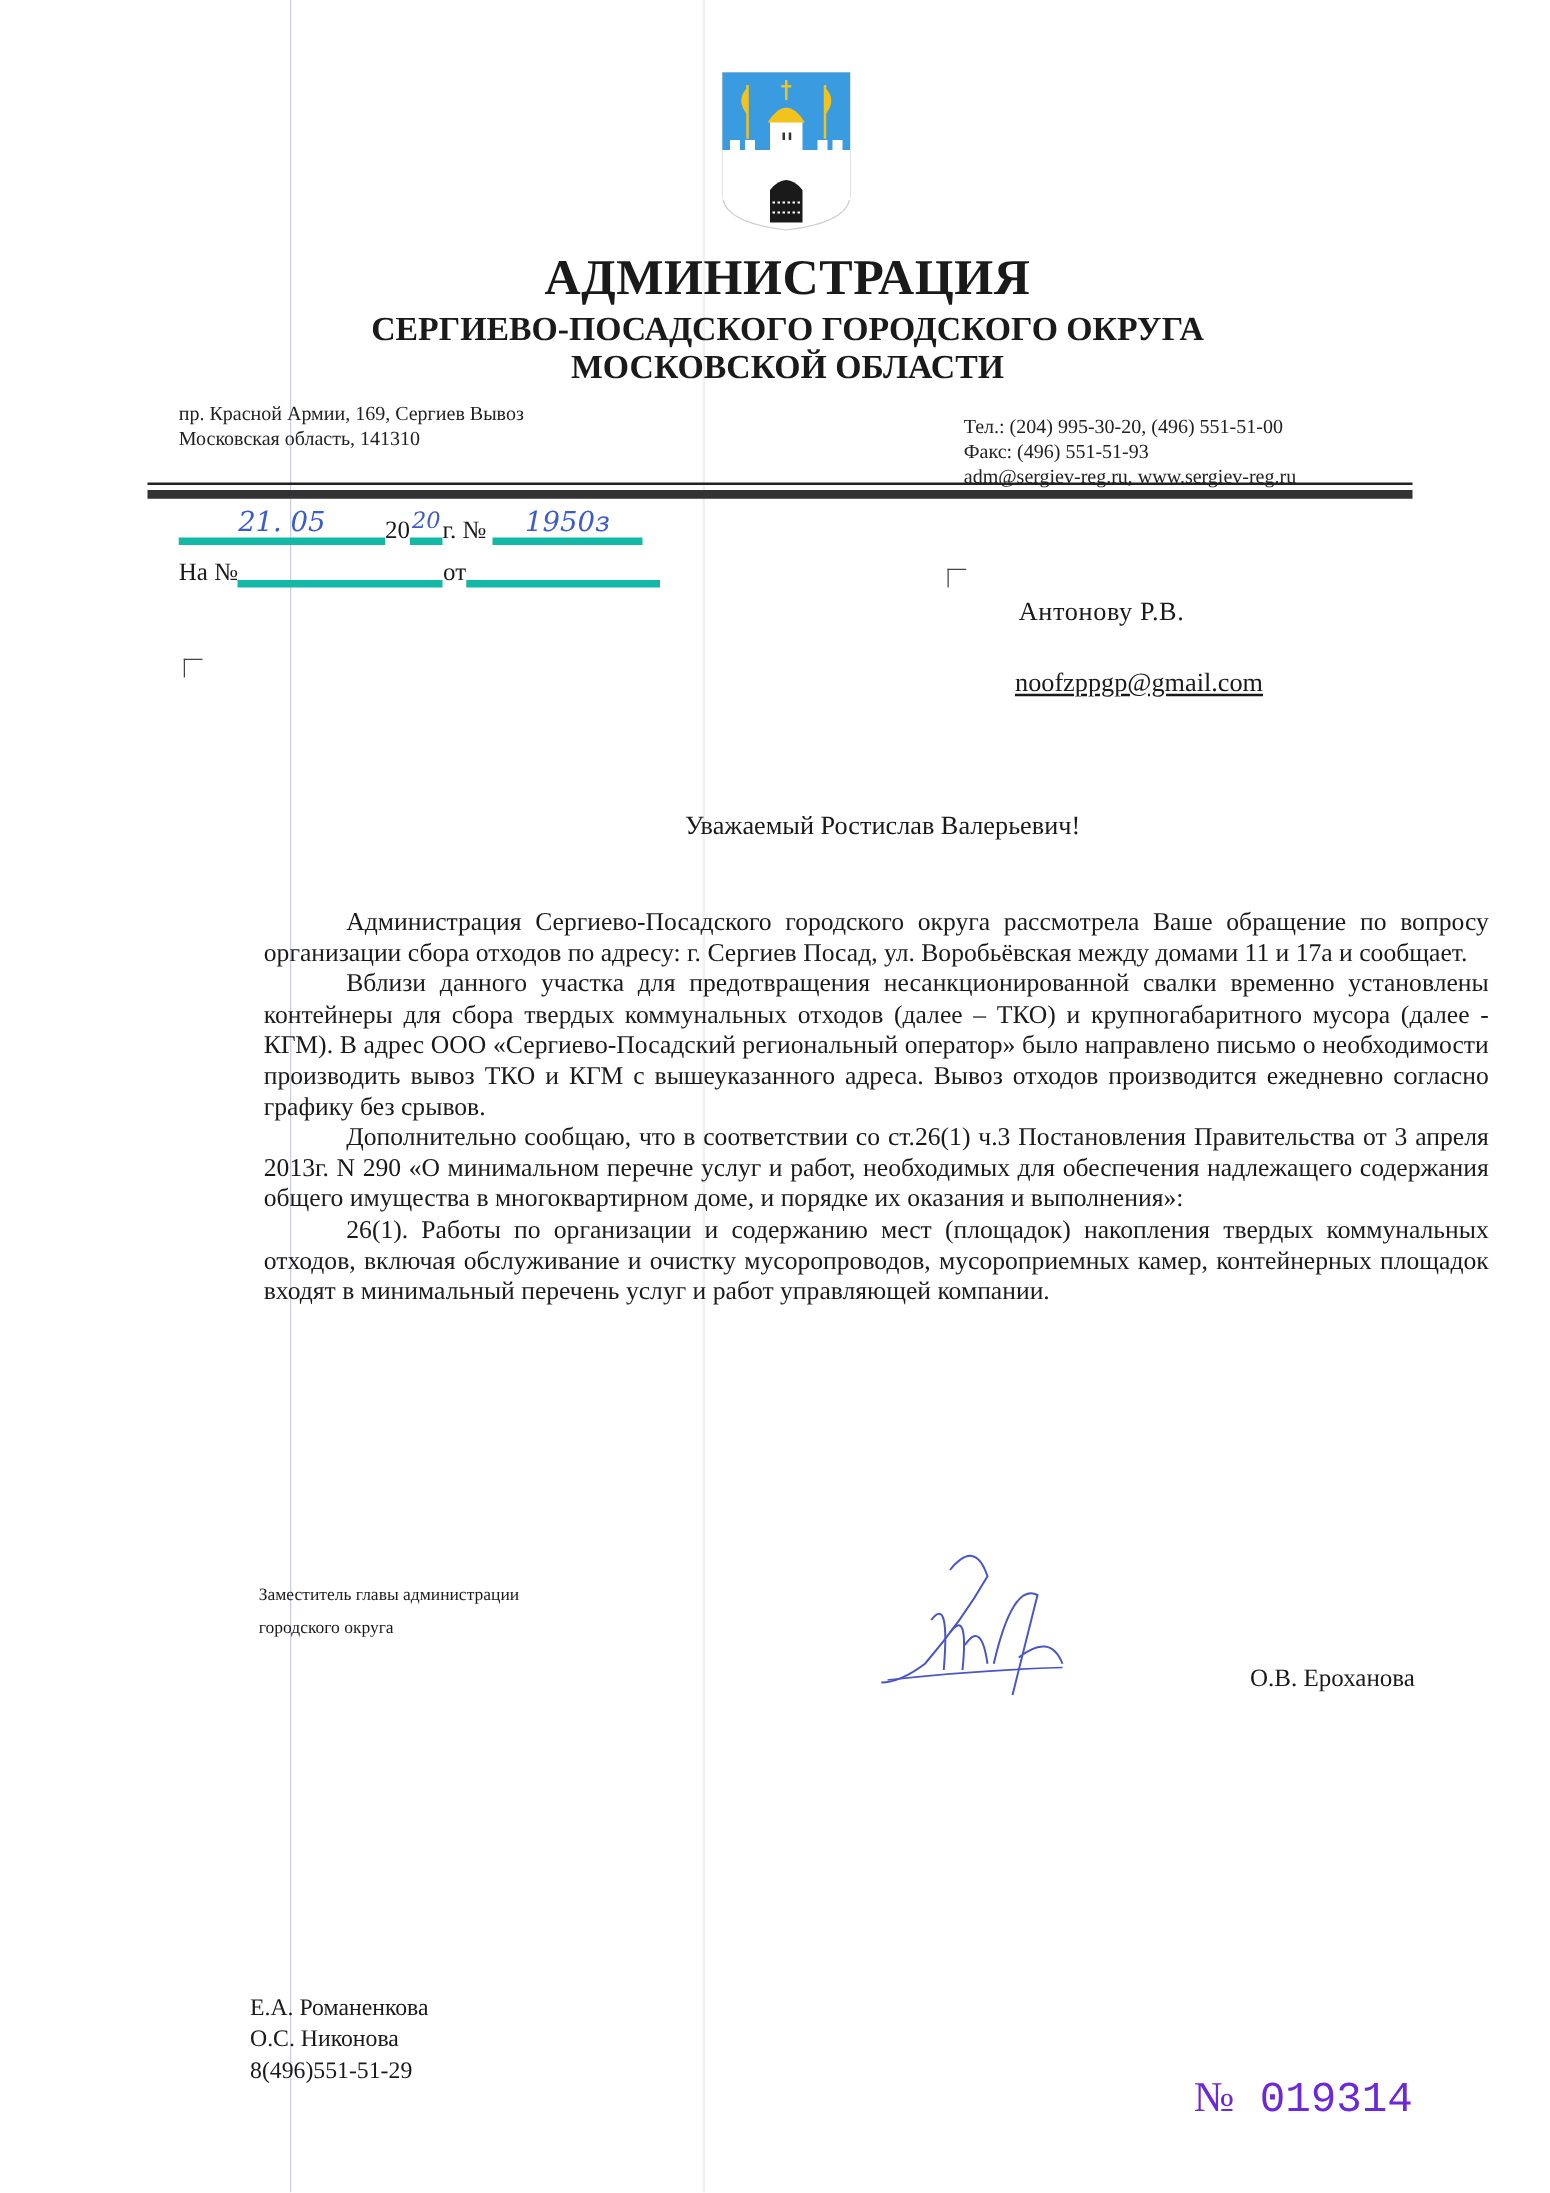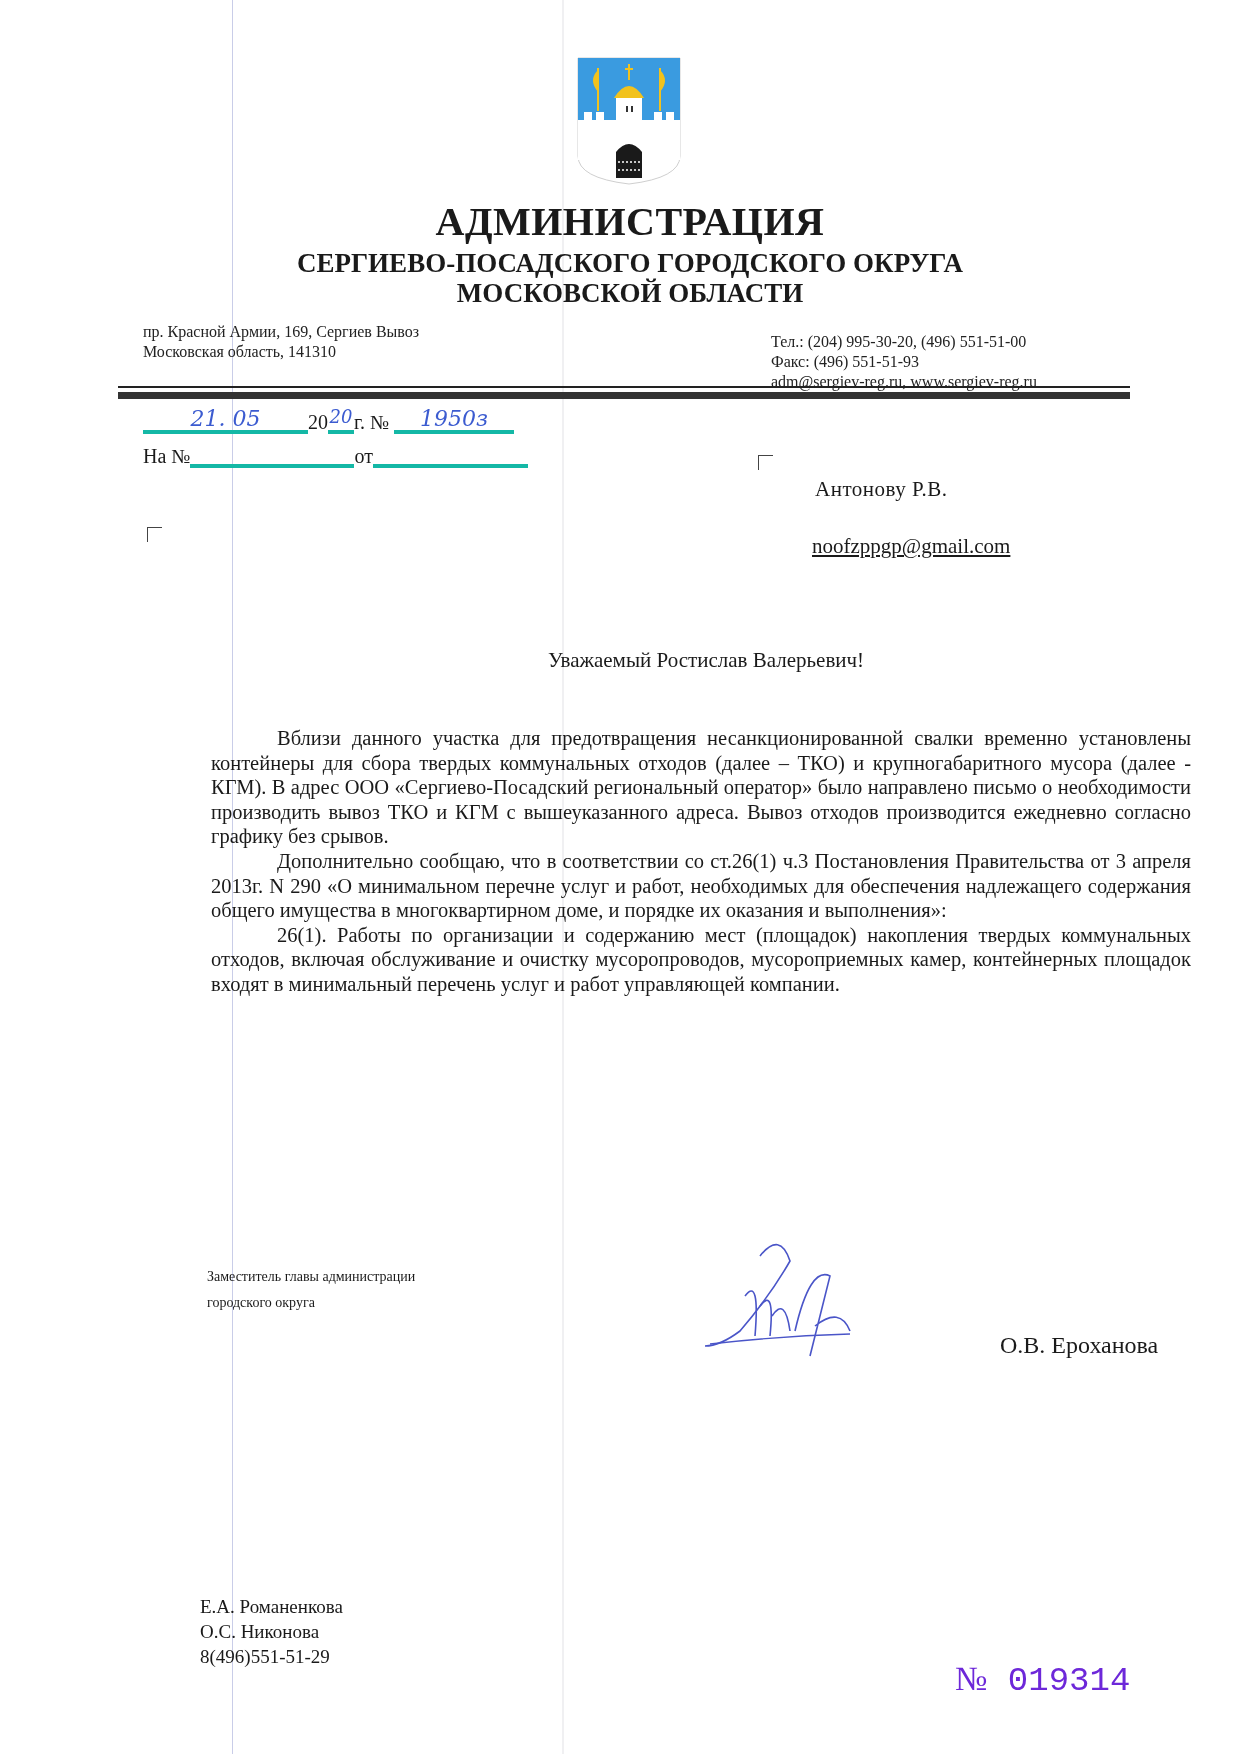--- a/index.html
+++ b/index.html
@@ -12,30 +12,30 @@
   .h-title { left: 0; width: 1260px; text-align: center; font-weight: bold; }
   .t1 { top: 198px; font-size: 40px; letter-spacing: 0.5px; }
   .t2 { top: 248px; font-size: 27px; }
   .t3 { top: 278px; font-size: 27px; }
   .addr { left: 143px; top: 322px; font-size: 16px; line-height: 20px; color:#222; }
   .contacts { left: 771px; top: 332px; font-size: 16px; line-height: 20px; color:#222; }
   .rule-thin { left: 118px; top: 386px; width: 1012px; height: 2px; background: #222; }
   .rule-thick { left: 118px; top: 392px; width: 1012px; height: 7px; background: #333; }
   .date-line { left: 143px; top: 406px; font-size: 20px; }
   .hw { font-family: "DejaVu Serif", serif; font-style: italic; color: #3b5bd0; font-size: 22px; }
-  .uline { display:inline-block; border-bottom: 4px solid #14b8a6; height: 24px; vertical-align: bottom; text-align:center; }
+  .uline { display:inline-block; border-bottom: 6px solid #14b8a6; height: 24px; vertical-align: bottom; text-align:center; }
   .ref-line { left: 143px; top: 440px; font-size: 20px; }
   .corner { width: 14px; height: 14px; border-left: 1.5px solid #444; border-top: 1.5px solid #444; }
   .recipient { left: 815px; top: 477px; font-size: 21px; letter-spacing: 0.5px; text-align: center; }
   .email { left: 812px; top: 534px; font-size: 21px; text-decoration: underline; }
   .greeting { left: 548px; top: 648px; font-size: 21px; }
   .body { left: 211px; top: 726px; width: 980px; font-size: 20.5px; line-height: 24.6px; text-align: justify; }
   .body p { margin: 0; text-indent: 66px; }
   .sig-title { left: 207px; top: 1264px; font-size: 14px; line-height: 26px; }
-  .sig-name { left: 1000px; top: 1332px; font-size: 24px; }
+  .sig-name { left: 1000px; top: 1332px; font-size: 20px; }
   .signature { left: 700px; top: 1236px; width: 200px; height: 130px; }
   .executors { left: 200px; top: 1594px; font-size: 19px; line-height: 25px; }
   .serial { left: 955px; top: 1660px; font-size: 34px; font-family: "Liberation Mono", monospace; color:#6d28d9; }
   .serial .no { font-family: "Liberation Serif", serif; font-size: 34px; }
 </style>
 </head>
 <body>
 
 <div class="abs scanline-v1"></div>
 <div class="abs scanline-v2"></div>
@@ -94,20 +94,21 @@
 
 <div class="abs corner" style="left:758px; top:455px;"></div>
 <div class="abs corner" style="left:147px; top:527px;"></div>
 
 <div class="abs recipient">Антонову  Р.В.</div>
 <div class="abs email">noofzppgp@gmail.com</div>
 
 <div class="abs greeting">Уважаемый Ростислав Валерьевич!</div>
 
 <div class="abs body">
+  <p>Администрация Сергиево-Посадского городского округа рассмотрела Ваше обращение по вопросу организации сбора отходов по адресу: г. Сергиев Посад, ул. Воробьёвская между домами 11 и 17а и сообщает.</p>
   <p>Вблизи данного участка для предотвращения несанкционированной свалки временно установлены контейнеры для сбора твердых коммунальных отходов (далее – ТКО) и крупногабаритного мусора (далее - КГМ). В адрес ООО «Сергиево-Посадский региональный оператор» было направлено письмо о необходимости производить вывоз ТКО и КГМ с вышеуказанного адреса. Вывоз отходов производится ежедневно согласно графику без срывов.</p>
   <p>Дополнительно сообщаю, что в соответствии со ст.26(1) ч.3 Постановления Правительства от 3 апреля 2013г.   N 290 «О минимальном перечне услуг и работ, необходимых для обеспечения надлежащего содержания общего имущества в многоквартирном доме, и порядке их оказания и выполнения»:</p>
   <p>26(1). Работы по организации и содержанию мест (площадок) накопления твердых коммунальных отходов, включая обслуживание и очистку мусоропроводов, мусороприемных камер, контейнерных площадок входят в минимальный перечень  услуг и работ управляющей компании.</p>
 </div>
 
 <div class="abs sig-title">
   <div>Заместитель главы администрации</div>
   <div>городского округа</div>
 </div>
 

